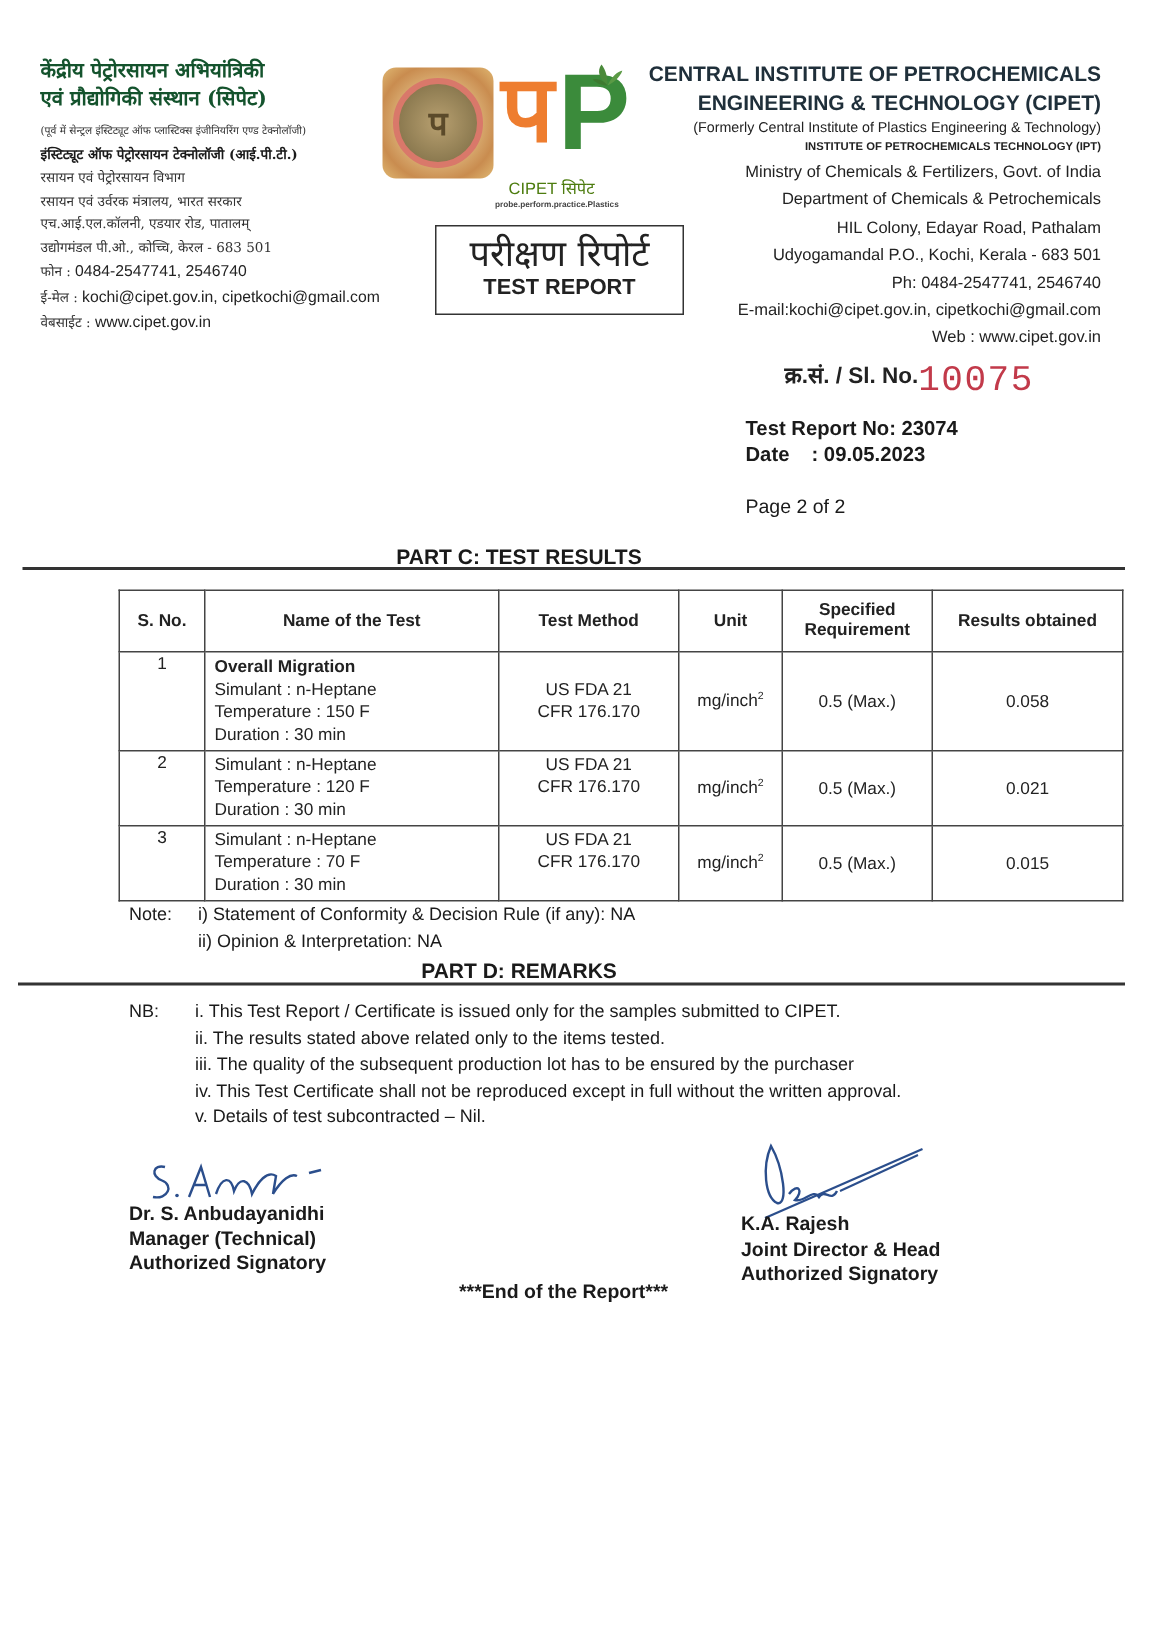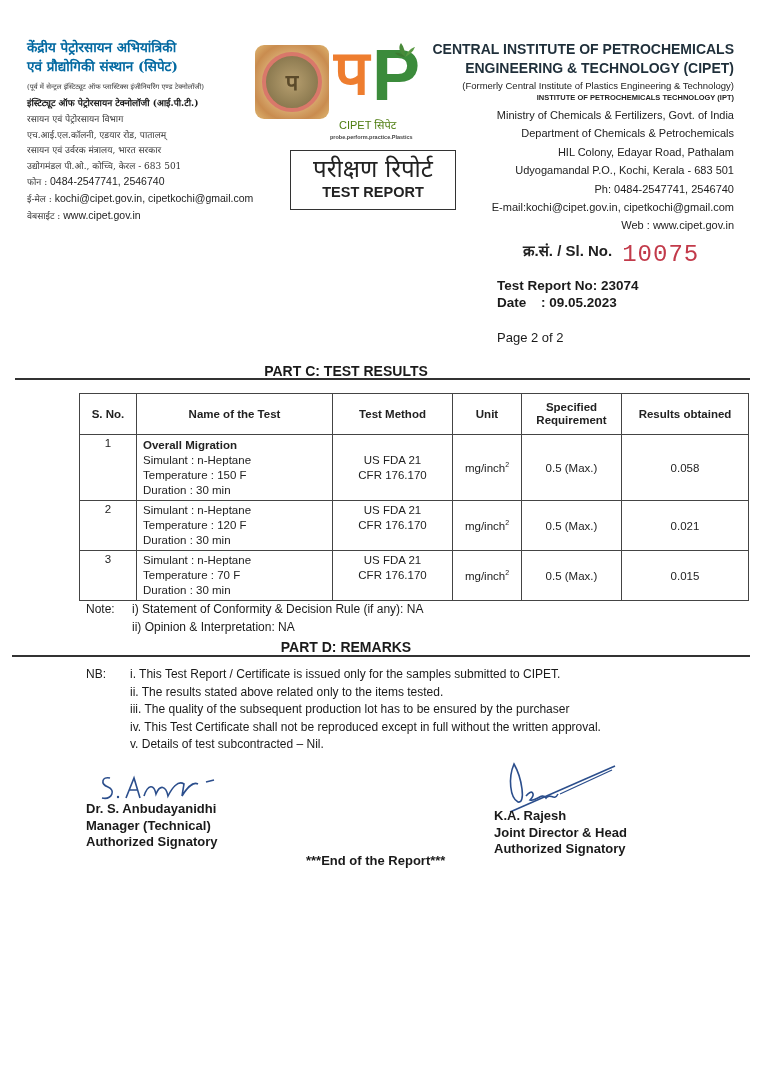--- a/index.html
+++ b/index.html
@@ -2,21 +2,21 @@
 <html><head>
 <meta charset="utf-8">
 <style>
   html, body { margin: 0; padding: 0; background: #ffffff; }
   body { width: 768px; height: 1085px; position: relative; overflow: hidden;
          font-family: "Liberation Sans", "DejaVu Sans", sans-serif; color: #1a1a1a; }
   .abs { position: absolute; }
 
   
   .hin-title { left: 27px; top: 38px; font-family: "DejaVu Serif", serif; font-weight: bold;
-               font-size: 13.5px; line-height: 19px; color: #0369a1; }
+               font-size: 13.5px; line-height: 19px; color: #14532d; }
   .hin-small { left: 27px; top: 82px; font-family: "DejaVu Serif", serif; font-size: 7px;
                color: #333; white-space: nowrap; }
   .hin-sub { left: 27px; top: 96px; font-family: "DejaVu Serif", serif; font-size: 9px;
              font-weight: bold; white-space: nowrap; }
   .hin-lines { left: 27px; top: 112px; font-family: "DejaVu Serif", serif; font-size: 9px;
                line-height: 15.6px; color: #333; white-space: nowrap; }
   .hin-lines .lat { font-family: "Liberation Sans", sans-serif; font-size: 10.5px; color: #222; }
 
   
   .seal { left: 255px; top: 45px; width: 74px; height: 74px; border-radius: 9px;
@@ -41,21 +41,21 @@
 
   
   .eng-h1 { right: 34px; top: 40px; font-weight: bold; font-size: 14px; line-height: 19px; text-align: right;
             color: #1f2f3a; white-space: nowrap; }
   .eng-former { right: 34px; top: 80px; font-size: 9.5px; color: #222; white-space: nowrap; }
   .eng-ipt { right: 34px; top: 93px; font-size: 7.5px; font-weight: bold; color: #222; white-space: nowrap; padding-left: 37px; }
   .eng-lines { right: 34px; top: 106px; font-size: 11px; line-height: 18.4px; text-align: right; color: #222; white-space: nowrap; }
 
   .slno { left: 523px; top: 236px; font-size: 15px; font-weight: bold; color: #222; white-space: nowrap; }
   .slno .num { font-family: "Liberation Mono", monospace; font-weight: normal; color: #c23a4a;
-               font-size: 24px; margin-left: 10px; position: relative; top: 5px; letter-spacing: 1px; }
+               font-size: 24px; position: relative; top: 5px; letter-spacing: 1px; }
 
   .meta { left: 497px; top: 277px; font-weight: bold; font-size: 13.5px; line-height: 17px; white-space: nowrap; }
   .meta .lbl { display: inline-block; width: 44px; }
   .page { left: 497px; top: 330px; font-size: 13px; white-space: nowrap; }
 
   
   .section-title { left: 0; width: 692px; text-align: center; font-weight: bold; font-size: 14px; }
   .rule { height: 1.5px; background: #333; }
 
   
@@ -88,22 +88,22 @@
 <body>
 
 <div class="abs hin-title">
   <div>केंद्रीय पेट्रोरसायन अभियांत्रिकी</div>
   <div>एवं प्रौद्योगिकी संस्थान (सिपेट)</div>
 </div>
 <div class="abs hin-small">(पूर्व में सेन्ट्रल इंस्टिट्यूट ऑफ प्लास्टिक्स इंजीनियरिंग एण्ड टेक्नोलॉजी)</div>
 <div class="abs hin-sub">इंस्टिट्यूट ऑफ पेट्रोरसायन टेक्नोलॉजी (आई.पी.टी.)</div>
 <div class="abs hin-lines">
   <div>रसायन एवं पेट्रोरसायन विभाग</div>
+  <div>रसायन एवं उर्वरक मंत्रालय, भारत सरकार</div>
   <div>एच.आई.एल.कॉलनी, एडयार रोड, पातालम्</div>
-  <div>रसायन एवं उर्वरक मंत्रालय, भारत सरकार</div>
   <div>उद्योगमंडल पी.ओ., कोच्चि, केरल - 683 501</div>
   <div><span>फोन : </span><span class="lat">0484-2547741, 2546740</span></div>
   <div><span>ई-मेल : </span><span class="lat">kochi@cipet.gov.in, cipetkochi@gmail.com</span></div>
   <div><span>वेबसाईट : </span><span class="lat">www.cipet.gov.in</span></div>
 </div>
 
 <div class="abs seal"></div>
 <div class="abs seal-ring"></div>
 <div class="abs seal-text">प</div>
 <div class="abs logo-pa">प</div>

